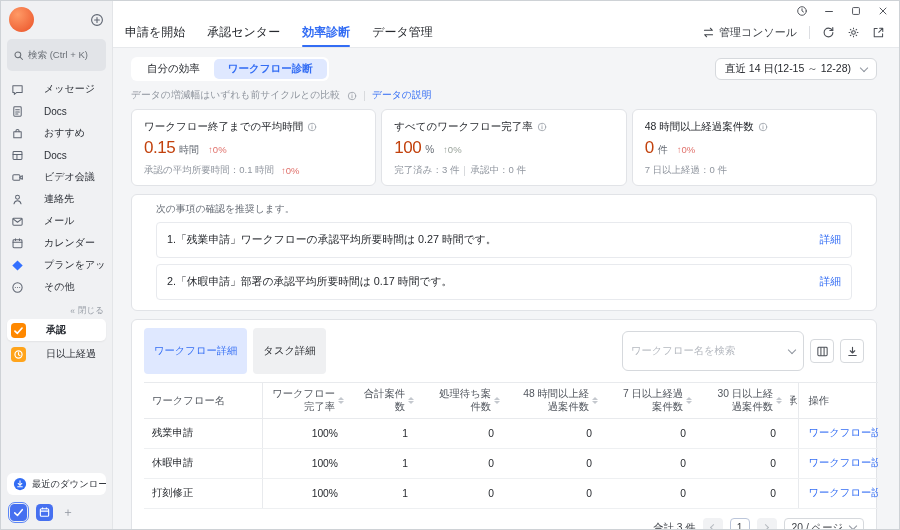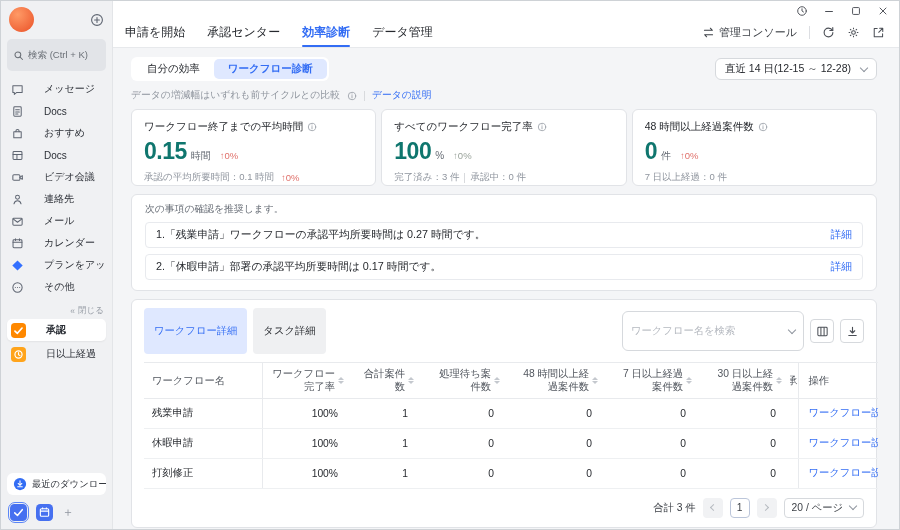--- a/index.html
+++ b/index.html
@@ -52,30 +52,30 @@
   .note-row { display:flex; align-items:center; gap:7px; margin-top:8px; font-size:9.8px; color:#8f959e; }
   .note-row .ico { display:flex; color:#9aa0a8; }
   .vdiv2 { width:1px; height:10px; background:#d8dadd; }
   .note-link { color:#336df4; cursor:pointer; text-decoration:none; }
 
   .cards { display:flex; gap:5px; margin-top:7px; }
   .stat-card { flex:1; background:#fff; border:1px solid #e1e3e7; border-radius:6px; padding:10px 12px 9px; height:77px; }
   .stat-title { font-size:10.5px; color:#26292e; display:flex; align-items:center; gap:4px; white-space:nowrap; overflow:hidden; }
   .stat-title .ico { display:flex; color:#9aa0a8; flex:none; }
   .stat-vrow { display:flex; align-items:baseline; gap:4px; margin-top:4px; }
-  .stat-value { font-size:23px; font-weight:bold; color:#0f766e; letter-spacing:-.5px; }
+  .stat-value { font-size:17px; font-weight:normal; color:#c2410c; letter-spacing:-.5px; }
   .stat-unit { font-size:10px; color:#646a73; }
   .delta { font-size:9.5px; margin-left:5px; white-space:nowrap; }
   .delta-red { color:#e0716b; }
   .delta-gray { color:#9aa39b; }
   .stat-sub { margin-top:6px; font-size:9.5px; color:#8f959e; display:flex; align-items:center; gap:5px; white-space:nowrap; overflow:hidden; }
 
-  .reco-card { background:#fff; border:1px solid #e1e3e7; border-radius:6px; margin-top:8px; padding:8px 13px 10px; }
+  .reco-card { background:#fff; border:1px solid #e1e3e7; border-radius:6px; margin-top:8px; padding:8px 24px 10px; }
   .reco-title { font-size:9.8px; color:#646a73; }
-  .reco-item { border:1px solid #e8eaee; border-radius:4px; height:26px; display:flex; align-items:center; padding:0 10px; margin-top:6px; font-size:10.8px; color:#26292e; }
+  .reco-item { border:1px solid #e8eaee; border-radius:4px; height:36px; display:flex; align-items:center; padding:0 10px; margin-top:6px; font-size:10.8px; color:#26292e; }
   .reco-link { margin-left:auto; color:#336df4; font-size:10.8px; cursor:pointer; text-decoration:none; }
 
   .table-card { background:#fff; border:1px solid #e1e3e7; border-radius:6px; margin-top:8px; padding:8px 12px 9px; }
   .table-toolbar { display:flex; align-items:center; }
   .view-pill { font-size:10.3px; padding:16px 10px; border-radius:4px; background:#eff0f2; color:#26292e; margin-right:6px; cursor:pointer; white-space:nowrap; }
   .view-pill.active { background:#dfe8ff; color:#336df4; }
   .toolbar-right { margin-left:auto; display:flex; align-items:center; gap:6px; }
   .search-select { width:182px; height:40px; border:1px solid #d6d9dd; border-radius:6px; display:flex; align-items:center; padding:0 8px; font-size:10.3px; color:#b4b8bf; cursor:pointer; }
   .search-select .chev { margin-left:auto; }
   .icon-btn { width:24px; height:24px; border:1px solid #d6d9dd; border-radius:4px; display:flex; align-items:center; justify-content:center; color:#4a4e55; cursor:pointer; background:#fff; }

